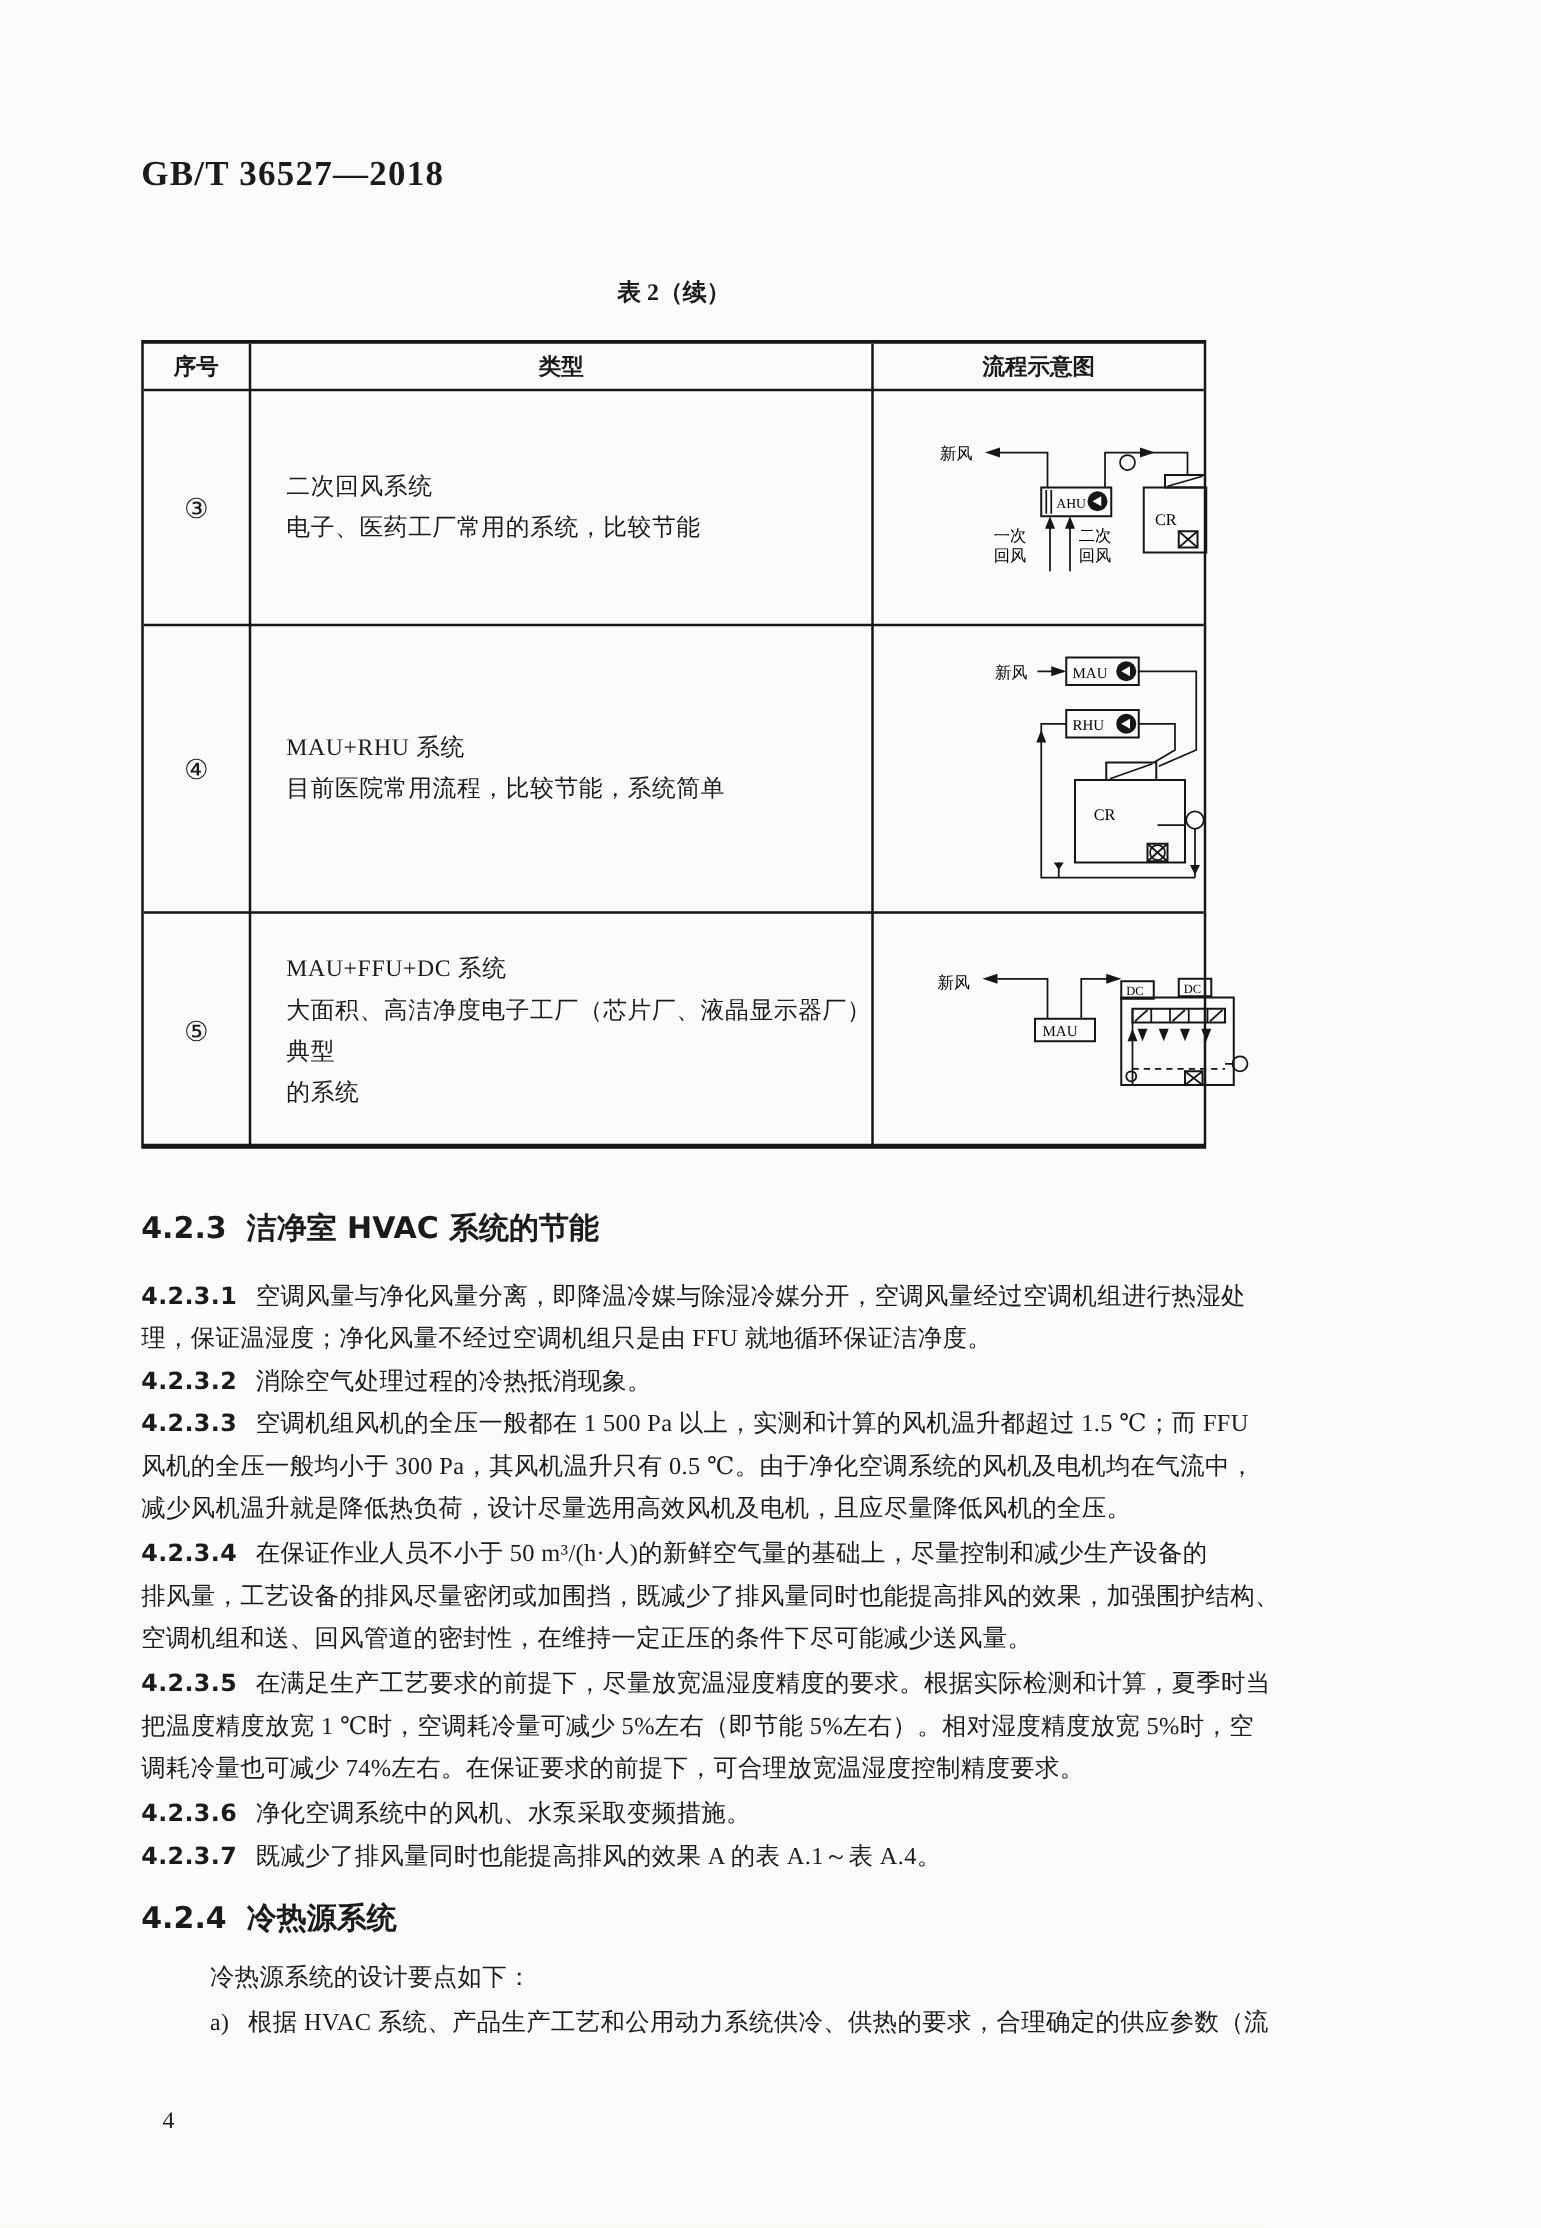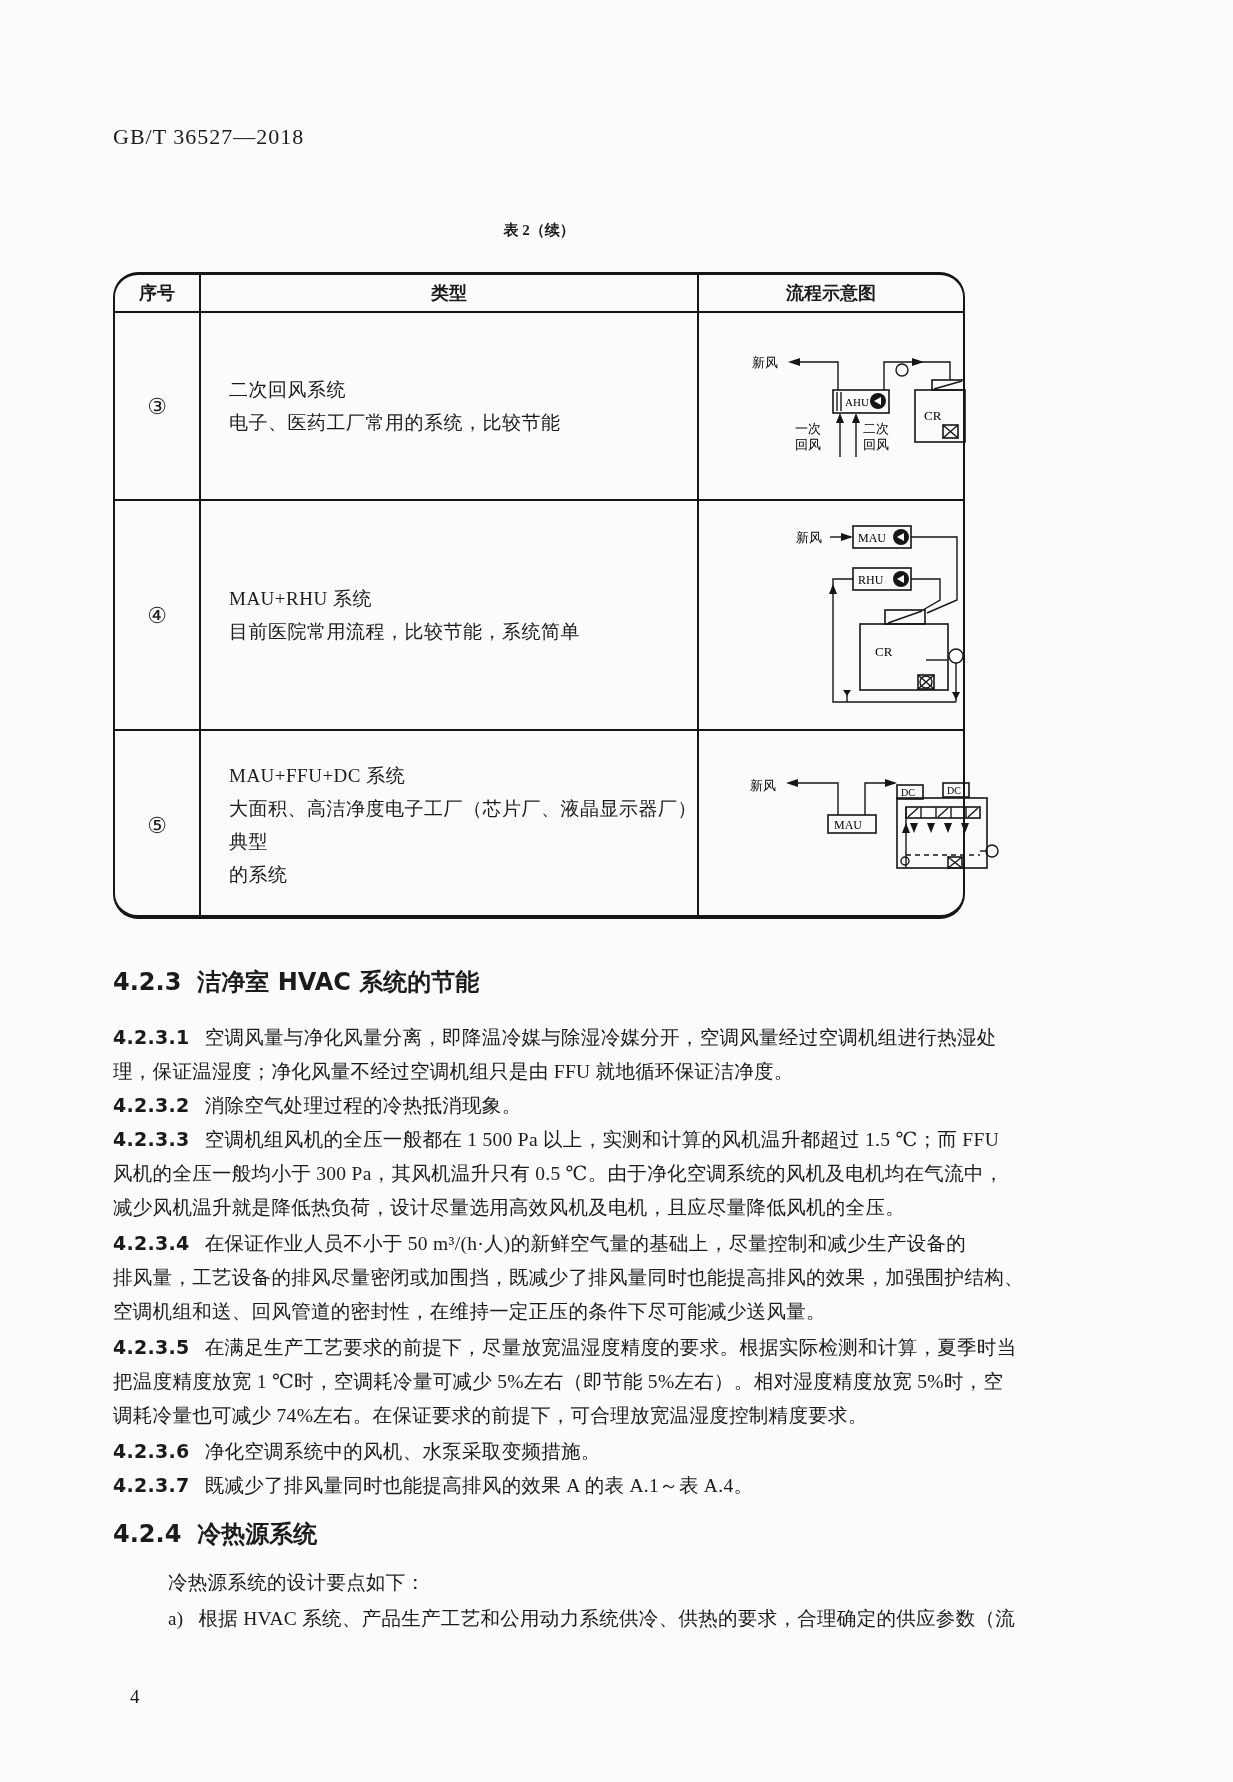--- a/index.html
+++ b/index.html
@@ -1,20 +1,20 @@
 <!DOCTYPE html>
 <html><head>
 <meta charset="utf-8">
 <style>
   html,body{margin:0;padding:0;background:#f6f5f2;}
   #page{position:relative;width:1233px;height:1782px;background:#fbfbf9;margin:0 auto;
         font-family:"Liberation Serif","DejaVu Serif",serif;color:#1b1b1b;overflow:hidden;}
   .abs{position:absolute;}
-  .hdr{font-weight:normal;font-size:22px;letter-spacing:1px;font-family:"Liberation Serif",serif;}
-  .caption{font-weight:bold;font-size:15px;text-align:center;}
+  .hdr{font-weight:bold;font-size:28px;letter-spacing:1px;font-family:"Liberation Serif",serif;}
+  .caption{font-weight:bold;font-size:19px;text-align:center;}
   .tframe{border:2px solid #161616;border-top-width:3px;border-bottom-width:4px;box-sizing:border-box;}
   .vline,.hline{background:#161616;}
   .colhead{font-weight:bold;font-size:18px;text-align:center;line-height:36px;}
   .numcell{font-size:22px;text-align:center;}
   .typecell{font-size:19px;line-height:33px;display:flex;flex-direction:column;justify-content:center;
             padding-left:28px;box-sizing:border-box;letter-spacing:.5px;}
   .shead{font-family:"DejaVu Sans","Liberation Sans",sans-serif;font-weight:bold;font-size:24px;}
   .shead .sp{margin-right:16px;}
   .para{font-size:19.5px;line-height:34px;width:1014px;letter-spacing:.3px;}
   .para .pnum{font-family:"DejaVu Sans","Liberation Sans",sans-serif;font-weight:bold;margin-right:15px;font-size:19px;}
@@ -27,21 +27,21 @@
 </style>
 </head>
 <body>
 
 <div id="page">
 
   <div class="abs hdr" style="left:113px;top:124px;">GB/T 36527—2018</div>
 
   <div class="abs caption" style="left:113px;top:221px;width:852px;">表 2（续）</div>
 
-  <div class="abs tframe" style="left:113px;top:272px;width:852px;height:647px;border-radius:25px;">
+  <div class="abs tframe" style="left:113px;top:272px;width:852px;height:647px;">
 
     <div class="abs vline" style="left:84px;top:0;width:2px;height:643px;"></div>
     <div class="abs vline" style="left:582px;top:0;width:2px;height:643px;"></div>
     <div class="abs hline" style="left:0;top:36px;width:848px;height:2px;"></div>
     <div class="abs hline" style="left:0;top:224px;width:848px;height:2px;"></div>
     <div class="abs hline" style="left:0;top:454px;width:848px;height:2px;"></div>
 
     <div class="abs colhead" style="left:0;top:0;width:84px;">序号</div>
     <div class="abs colhead" style="left:86px;top:0;width:496px;">类型</div>
     <div class="abs colhead" style="left:584px;top:0;width:264px;">流程示意图</div>

